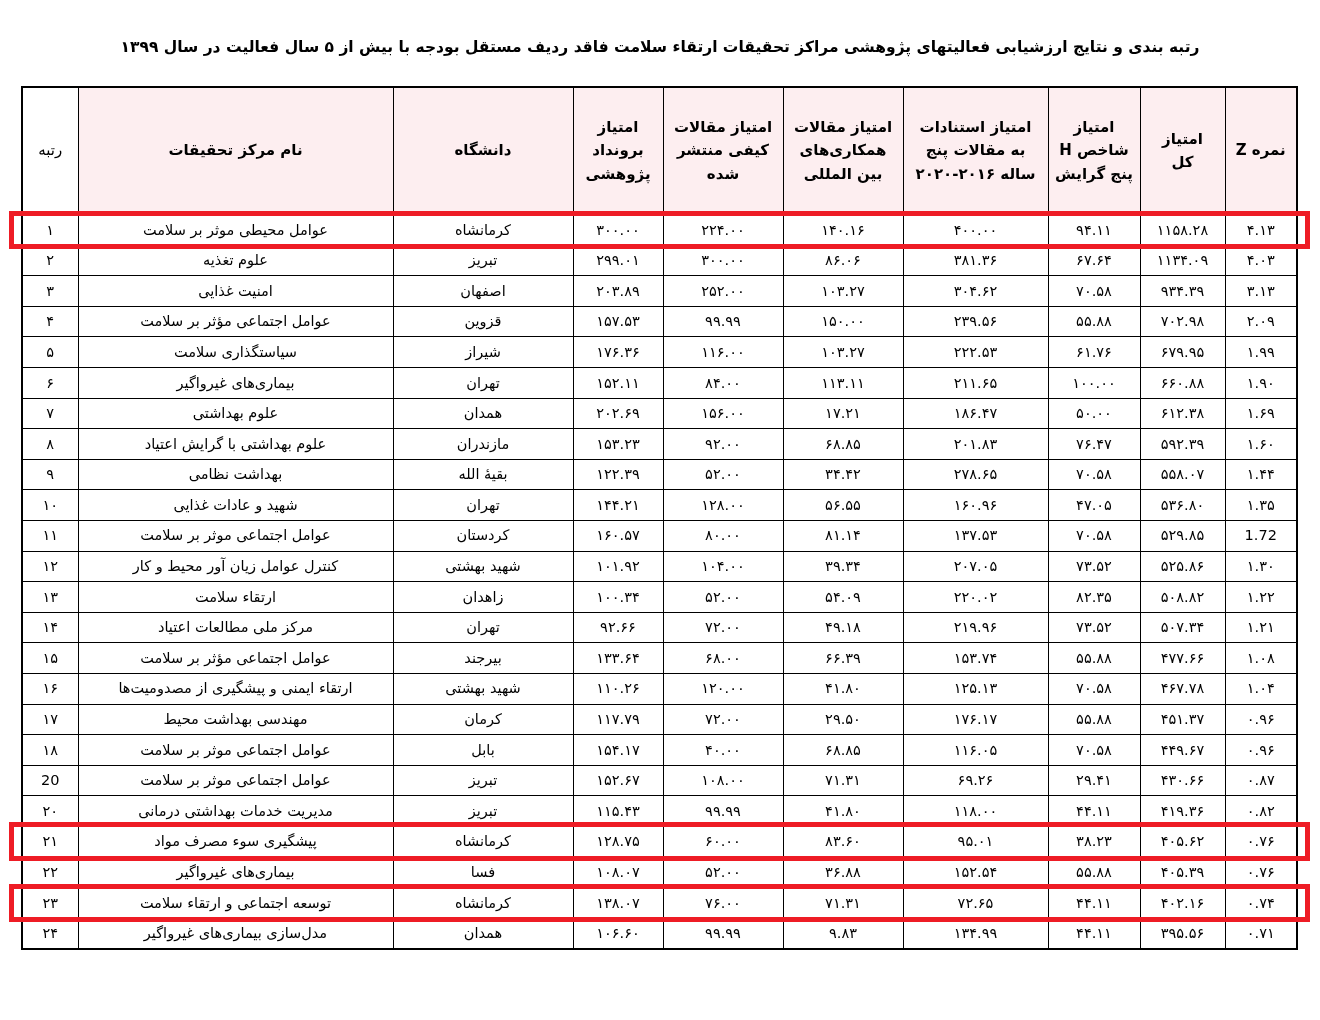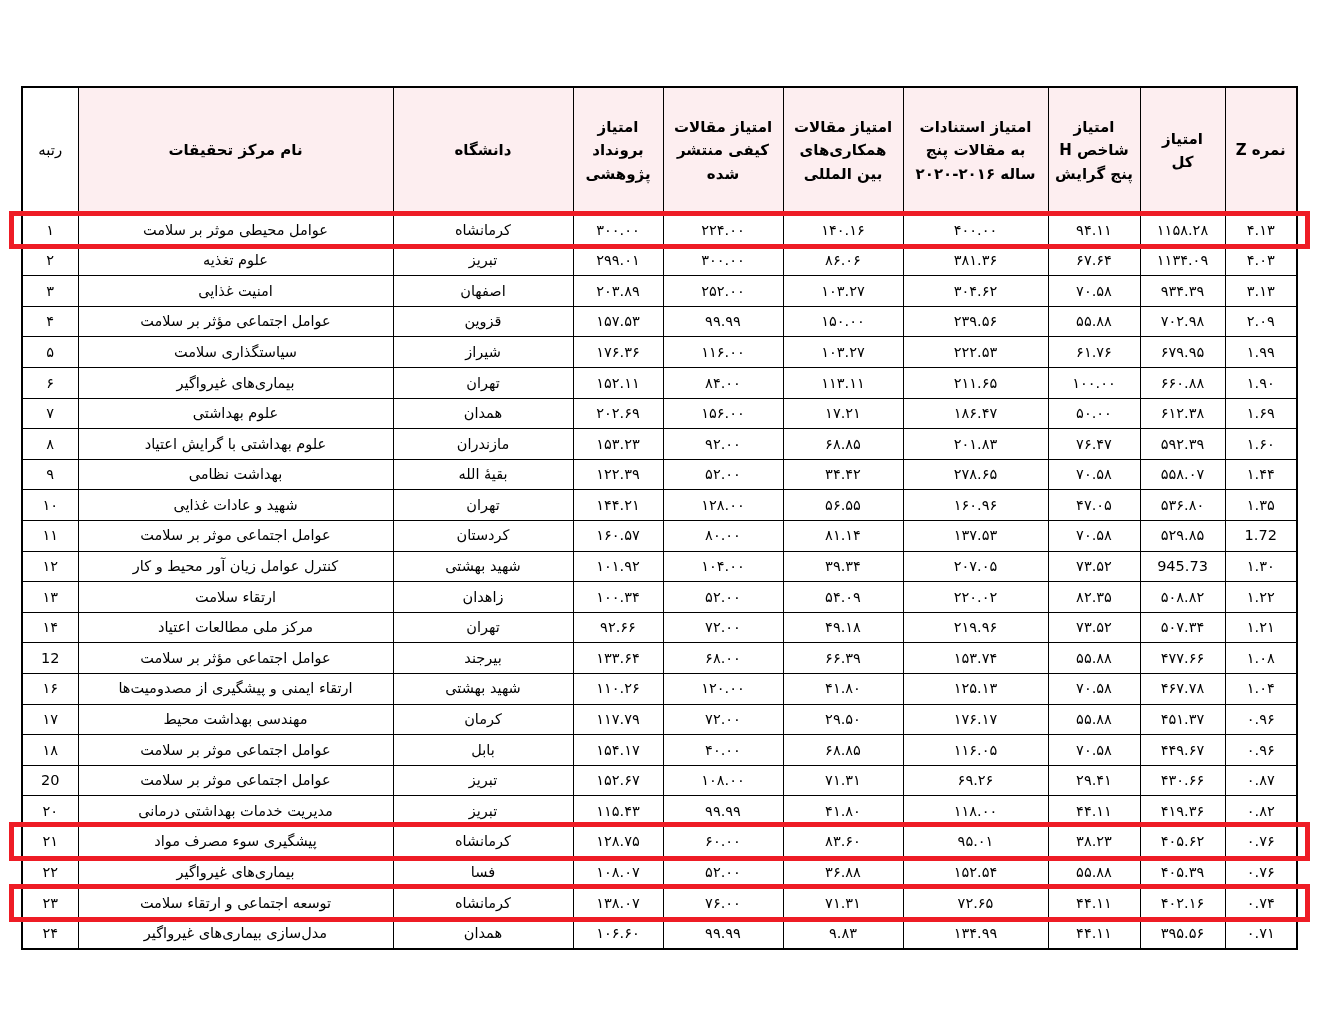--- a/index.html
+++ b/index.html
@@ -126,20 +126,21 @@
     box-sizing: border-box;
     pointer-events: none;
     background: transparent;
   }
 </style>
 </head>
 <body>
 
 <div id="page">
 
+  <div class="title">رتبه بندی و نتایج ارزشیابی فعالیتهای پژوهشی مراکز تحقیقات ارتقاء سلامت فاقد ردیف مستقل بودجه  با بیش از ۵ سال فعالیت در سال ۱۳۹۹</div>
 
   <div class="table-wrap">
     <table class="grades">
       <colgroup>
         <col class="w-z">
           <col class="w-total">
           <col class="w-h">
           <col class="w-cit">
         <col class="w-intl">
           <col class="w-qual">
@@ -321,21 +322,21 @@
             <td class="c-num">۱۳۷.۵۳</td>
             <td class="c-num">۸۱.۱۴</td>
             <td class="c-num">۸۰.۰۰</td>
             <td class="c-num">۱۶۰.۵۷</td>
             <td class="c-univ">کردستان</td>
             <td class="c-name">عوامل اجتماعی موثر بر سلامت</td>
             <td class="c-rank">۱۱</td>
           </tr>
           <tr>
             <td class="c-num">۱.۳۰</td>
-            <td class="c-num">945.73</td>
+            <td class="c-num">۵۲۵.۸۶</td>
             <td class="c-num">۷۳.۵۲</td>
             <td class="c-num">۲۰۷.۰۵</td>
             <td class="c-num">۳۹.۳۴</td>
             <td class="c-num">۱۰۴.۰۰</td>
             <td class="c-num">۱۰۱.۹۲</td>
             <td class="c-univ">شهید بهشتی</td>
             <td class="c-name">کنترل عوامل زیان آور محیط و کار</td>
             <td class="c-rank">۱۲</td>
           </tr>
           <tr>
@@ -365,21 +366,21 @@
           <tr>
             <td class="c-num">۱.۰۸</td>
             <td class="c-num">۴۷۷.۶۶</td>
             <td class="c-num">۵۵.۸۸</td>
             <td class="c-num">۱۵۳.۷۴</td>
             <td class="c-num">۶۶.۳۹</td>
             <td class="c-num">۶۸.۰۰</td>
             <td class="c-num">۱۳۳.۶۴</td>
             <td class="c-univ">بیرجند</td>
             <td class="c-name">عوامل اجتماعی مؤثر بر سلامت</td>
-            <td class="c-rank">12</td>
+            <td class="c-rank">۱۵</td>
           </tr>
           <tr>
             <td class="c-num">۱.۰۴</td>
             <td class="c-num">۴۶۷.۷۸</td>
             <td class="c-num">۷۰.۵۸</td>
             <td class="c-num">۱۲۵.۱۳</td>
             <td class="c-num">۴۱.۸۰</td>
             <td class="c-num">۱۲۰.۰۰</td>
             <td class="c-num">۱۱۰.۲۶</td>
             <td class="c-univ">شهید بهشتی</td>

